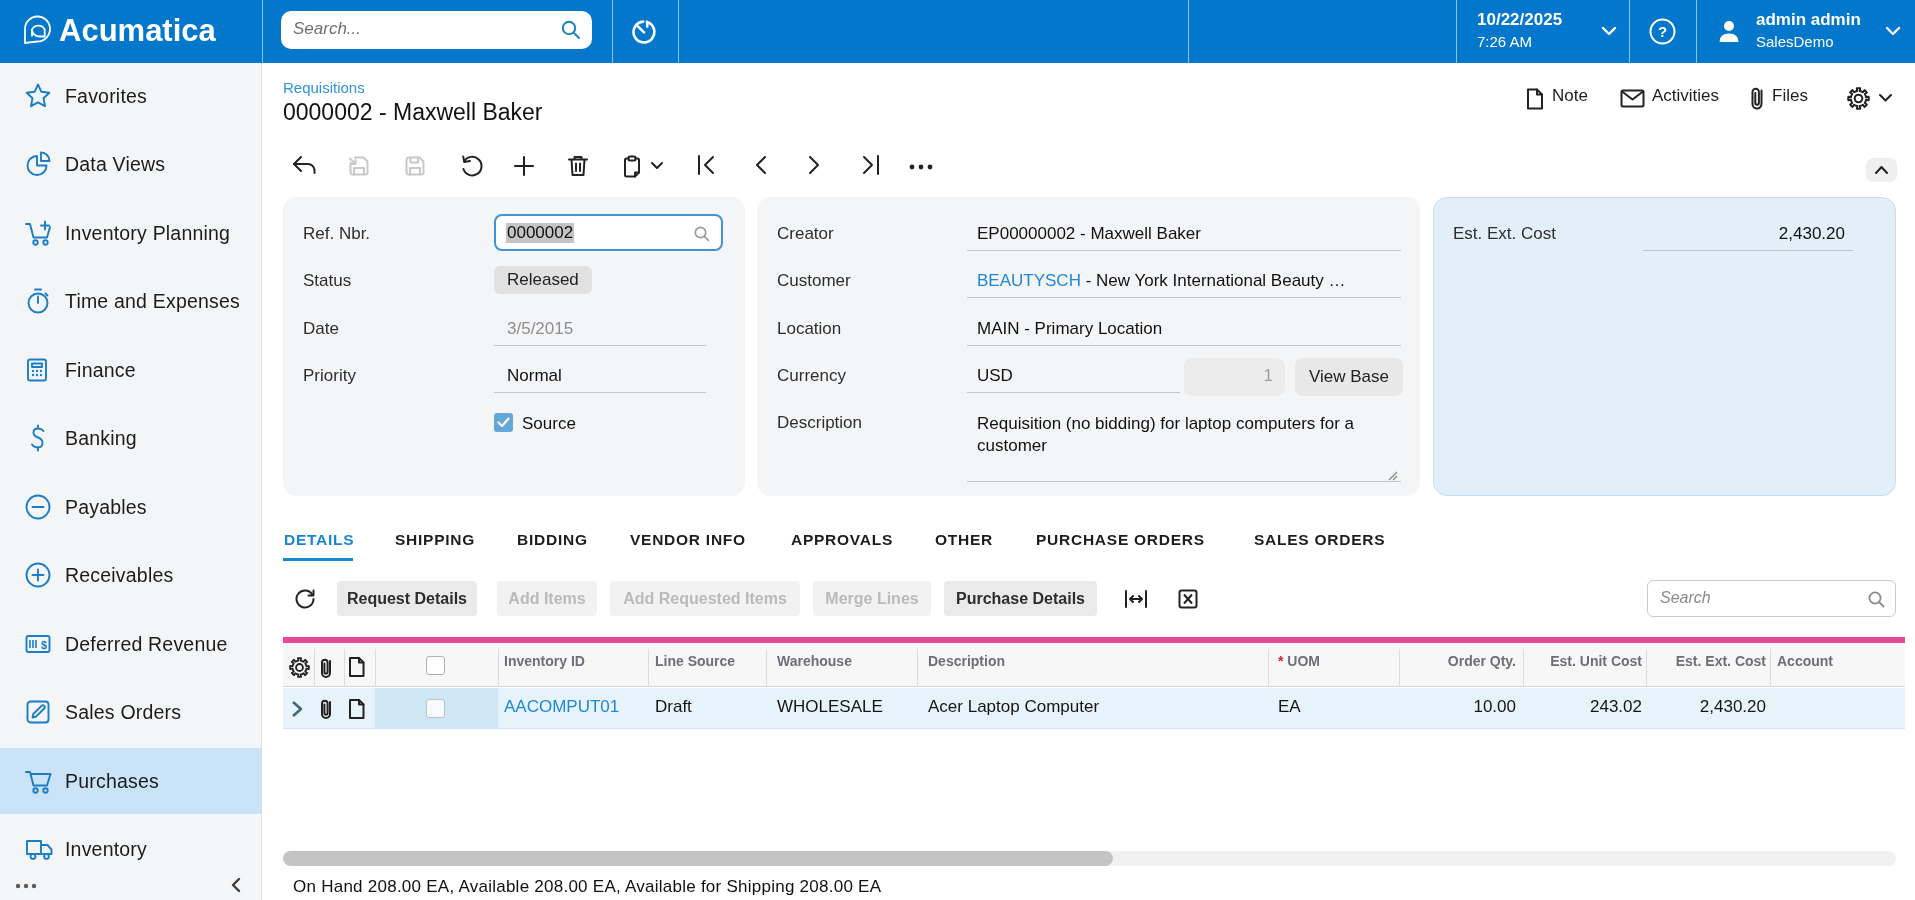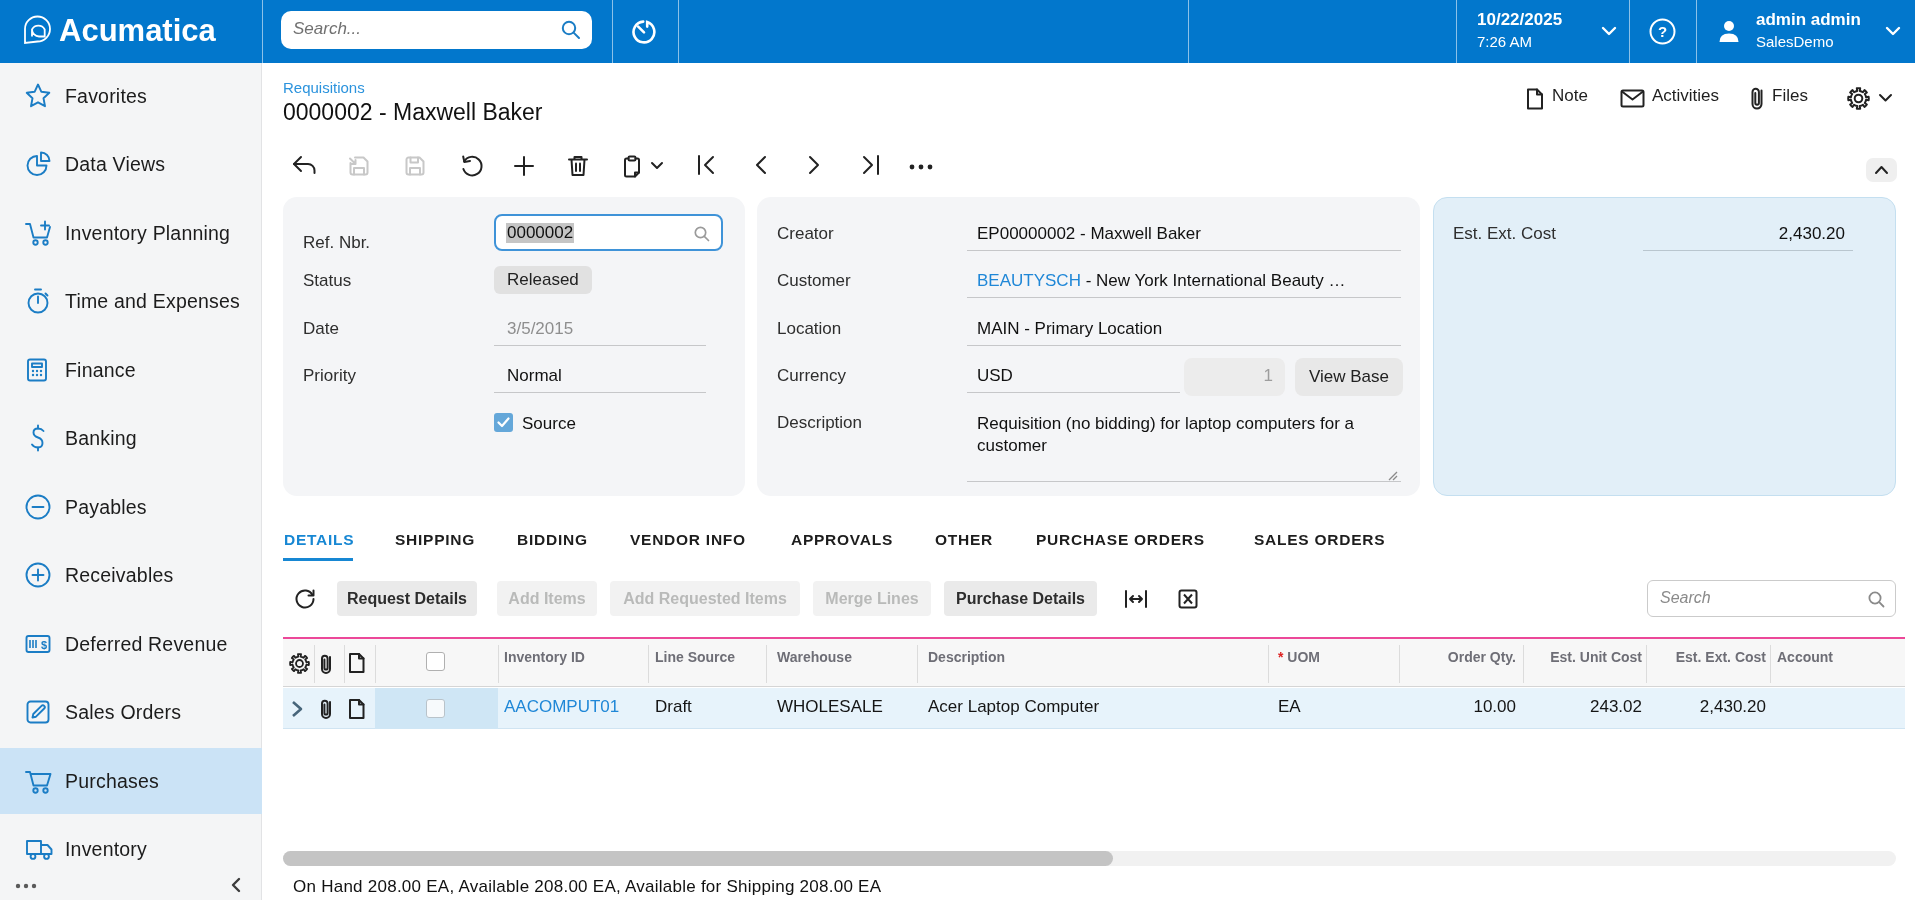--- a/index.html
+++ b/index.html
@@ -62,21 +62,21 @@
 #tabline { position:absolute; left:283px; top:558px; height:3px; background:#1787d3; }
 
 
 .gbtn { position:absolute; top:581px; height:35px; background:#eaeaea; border-radius:4px; font-size:16px; font-weight:bold; color:#2d2d2d; text-align:center; line-height:35px; }
 .gbtn.dis { background:#f2f2f2; color:#b9bab9; font-weight:bold; }
 #gsearch { position:absolute; left:1647px; top:580px; width:249px; height:37px; border:1px solid #cbcbcb; border-radius:6px; background:#fff; }
 #gsearch .ph { position:absolute; left:12px; top:8px; font-size:16px; font-style:italic; color:#8a8a8a; }
 #gsearch svg { position:absolute; right:9px; top:9px; }
 
 
-#ghead { position:absolute; left:283px; top:637px; width:1622px; height:50px; background:#f7f7f7; border-top:2px solid #ec4899; border-bottom:1px solid #d5d5d5; }
+#ghead { position:absolute; left:283px; top:637px; width:1622px; height:50px; background:#f7f7f7; border-top:6px solid #ec4899; border-bottom:1px solid #d5d5d5; }
 #grow { position:absolute; left:283px; top:688px; width:1622px; height:41px; background:#e7f3fb; border-bottom:1px solid #d0e4f2; }
 .gh { position:absolute; font-size:14px; font-weight:bold; color:#6e6e76; top:10px; }
 .gc { position:absolute; font-size:17px; color:#151515; top:9px; }
 .gsep { position:absolute; top:6px; width:1px; height:38px; background:#dcdcdc; }
 
 
 #hscroll { position:absolute; left:283px; top:851px; width:1613px; height:15px; background:#f1f1f1; border-radius:8px; }
 #hthumb { position:absolute; left:0px; top:0px; width:830px; height:15px; background:#c4c4c4; border-radius:8px; }
 #status { position:absolute; left:293px; top:877px; font-size:17px; letter-spacing:0.25px; color:#111; }
 </style>
@@ -343,21 +343,21 @@
 <div id="collapse">
     <svg style="position:absolute;left:8px;top:6px" width="15" height="11" viewBox="0 0 15 11">
       <path class="dk" stroke-width="2.4" d="M2 9 L7.5 3 L13 9"></path>
     </svg>
   </div>
 
 <div class="panel" id="panel1"></div>
 <div class="panel" id="panel2"></div>
 <div class="panel" id="panel3"></div>
 
-<div class="lab" style="left:303px;top:233px">Ref. Nbr.</div>
+<div class="lab" style="left:303px;top:224px">Ref. Nbr.</div>
 <div class="abs" style="left:494px;top:214px;width:229px;height:37px;background:#fff;border:2px solid #3f93d8;border-radius:8px;">
   <div style="position:absolute;left:10px;top:7px;font-size:17px;color:#111;background:#c5c5c5;padding:0 1px;">0000002</div>
   <svg style="position:absolute;right:10px;top:9px" width="18" height="18" viewBox="0 0 18 18">
       <circle cx="7.5" cy="7.5" r="5.2" fill="none" stroke="#9a9a9a" stroke-width="1.7"></circle>
       <line x1="11.3" y1="11.3" x2="15.5" y2="15.5" stroke="#9a9a9a" stroke-width="1.7" stroke-linecap="round"></line>
     </svg>
 </div>
 <div class="lab" style="left:303px;top:271px">Status</div>
 <div class="abs" style="left:494px;top:266px;height:28px;background:#e1e1e1;border-radius:6px;padding:0 13px;font-size:17px;line-height:28px;color:#222;">Released</div>
 <div class="lab" style="left:303px;top:319px">Date</div>

